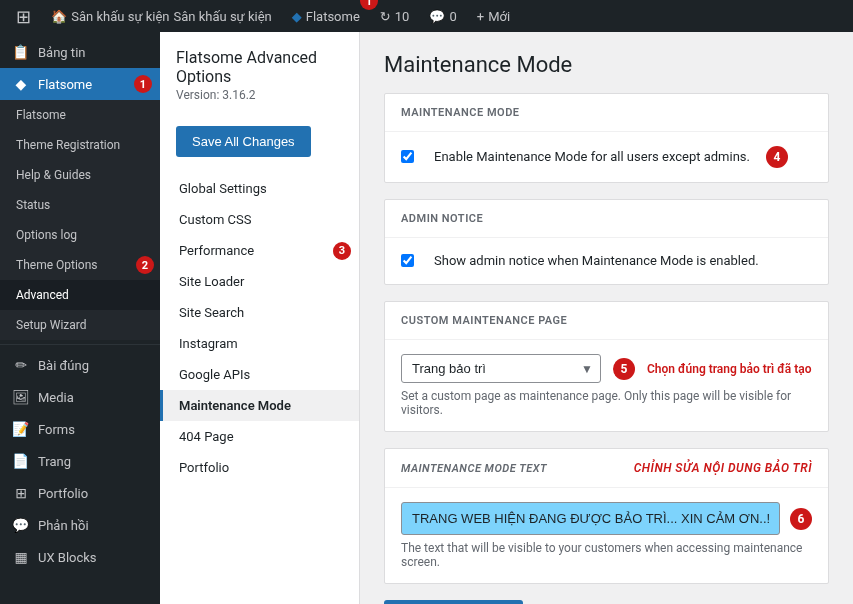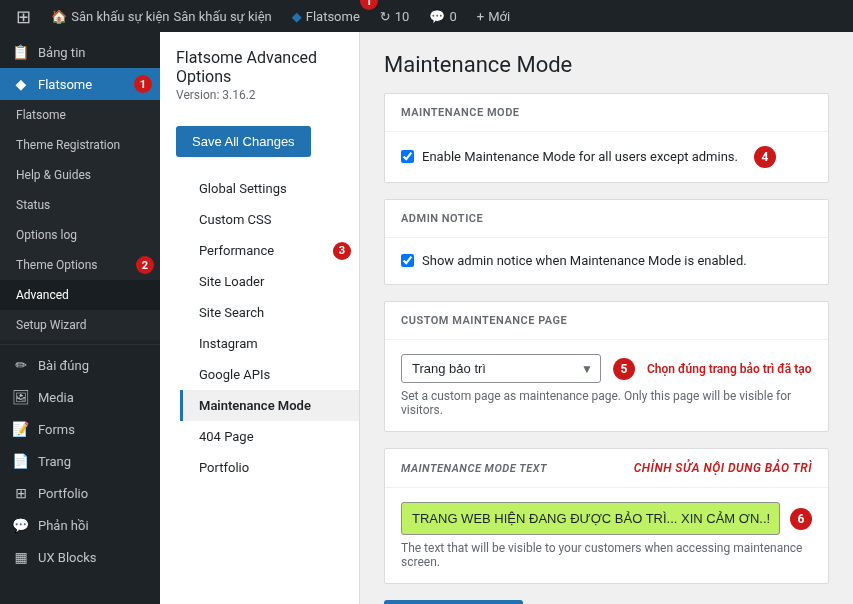--- a/index.html
+++ b/index.html
@@ -64,53 +64,52 @@
     .middle-header h2 { font-size: 16px; font-weight: 400; color: #1d2327; line-height: 1.2; }
     .middle-header p { color: #646970; font-size: 12px; margin-top: 2px; }
     .save-btn {
       background: #2271b1; color: #fff; border: none; padding: 8px 16px;
       border-radius: 3px; cursor: pointer; font-size: 13px; font-weight: 500;
       margin: 8px 16px 16px;
     }
     .middle-nav-item {
       padding: 8px 16px; color: #1d2327; font-size: 13px; cursor: pointer;
       border-left: 3px solid transparent;
-      margin-left: 20px;
     }
     .middle-nav-item.active { background: #f0f0f1; border-left-color: #2271b1; font-weight: 600; }
 
     
     .main-content { flex: 1; overflow-y: auto; padding: 20px 24px; background: #f0f0f1; }
     .page-title { font-size: 22px; font-weight: 400; color: #1d2327; margin-bottom: 16px; }
 
     .section-card { background: #fff; border: 1px solid #dcdcde; border-radius: 2px; margin-bottom: 16px; }
     .section-header {
       padding: 12px 16px; border-bottom: 1px solid #f0f0f1;
       font-size: 11px; font-weight: 600; color: #646970; letter-spacing: 0.5px; text-transform: uppercase;
     }
     .section-body { padding: 14px 16px; }
-    .checkbox-row { display: flex; align-items: flex-start; gap: 8px; }
+    .checkbox-row { display: flex; align-items: flex-start; gap: 20px; }
     .checkbox-row input[type=checkbox] { margin-top: 2px; cursor: pointer; }
     .checkbox-row label { font-size: 13px; color: #1d2327; cursor: pointer; line-height: 1.4; }
     .section-desc { font-size: 12px; color: #646970; margin-top: 6px; }
 
     .select-wrapper { position: relative; display: inline-block; min-width: 200px; }
     .select-wrapper select {
       appearance: none; background: #fff; border: 1px solid #8c8f94;
       padding: 6px 28px 6px 10px; font-size: 13px; color: #1d2327;
       border-radius: 3px; cursor: pointer; width: 100%;
     }
     .select-arrow {
       position: absolute; right: 8px; top: 50%; transform: translateY(-50%);
       pointer-events: none; color: #646970; font-size: 12px;
     }
 
     .text-input-full {
       width: 100%; border: 1px solid #8c8f94; padding: 8px 10px;
-      font-size: 13px; color: #1d2327; border-radius: 3px; background: #bef264;
+      font-size: 13px; color: #1d2327; border-radius: 3px; background: #7dd3fc;
     }
 
     
     .red-label { color: #cc1818; font-size: 12px; font-weight: 600; }
 
     .step-badge {
       width: 22px; height: 22px; border-radius: 50%; background: #cc1818;
       color: #fff; font-size: 12px; font-weight: 700;
       display: inline-flex; align-items: center; justify-content: center;
     }

